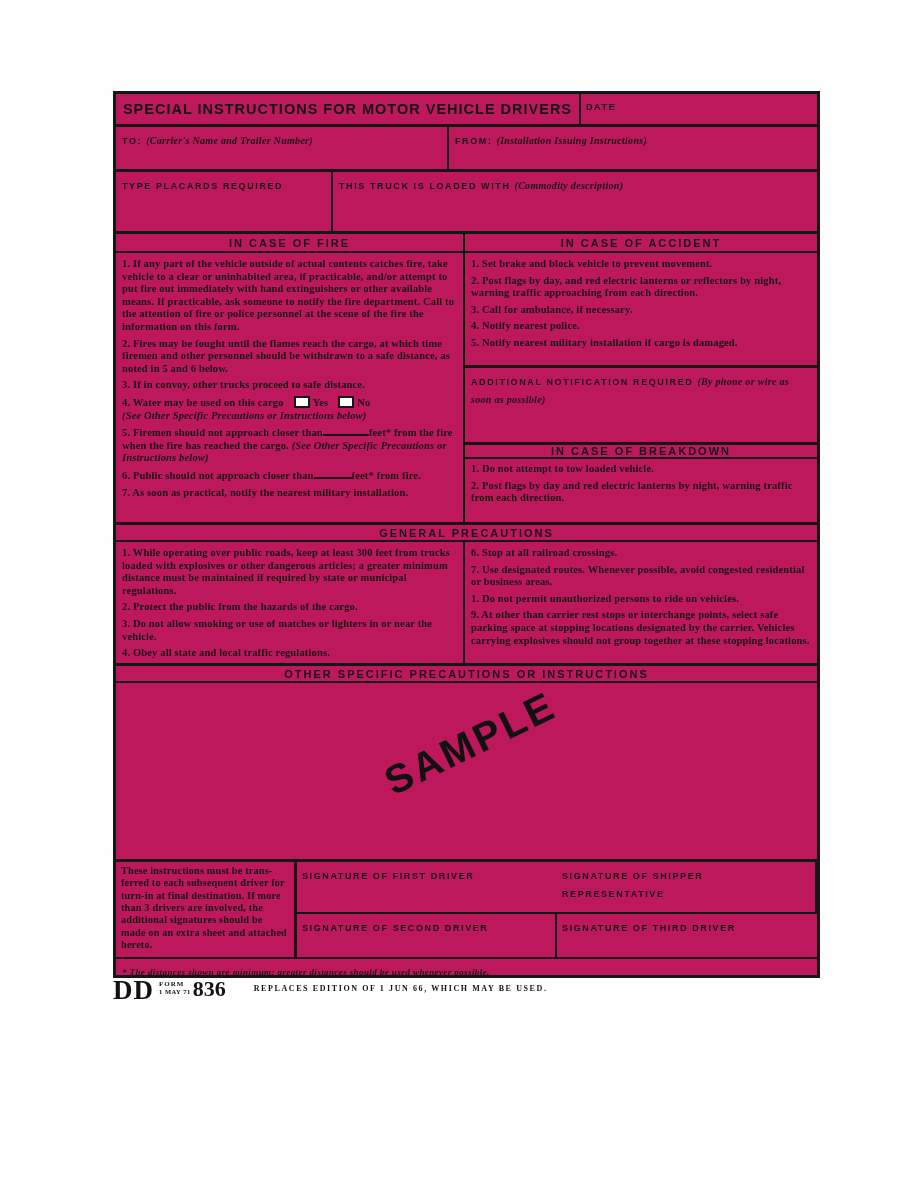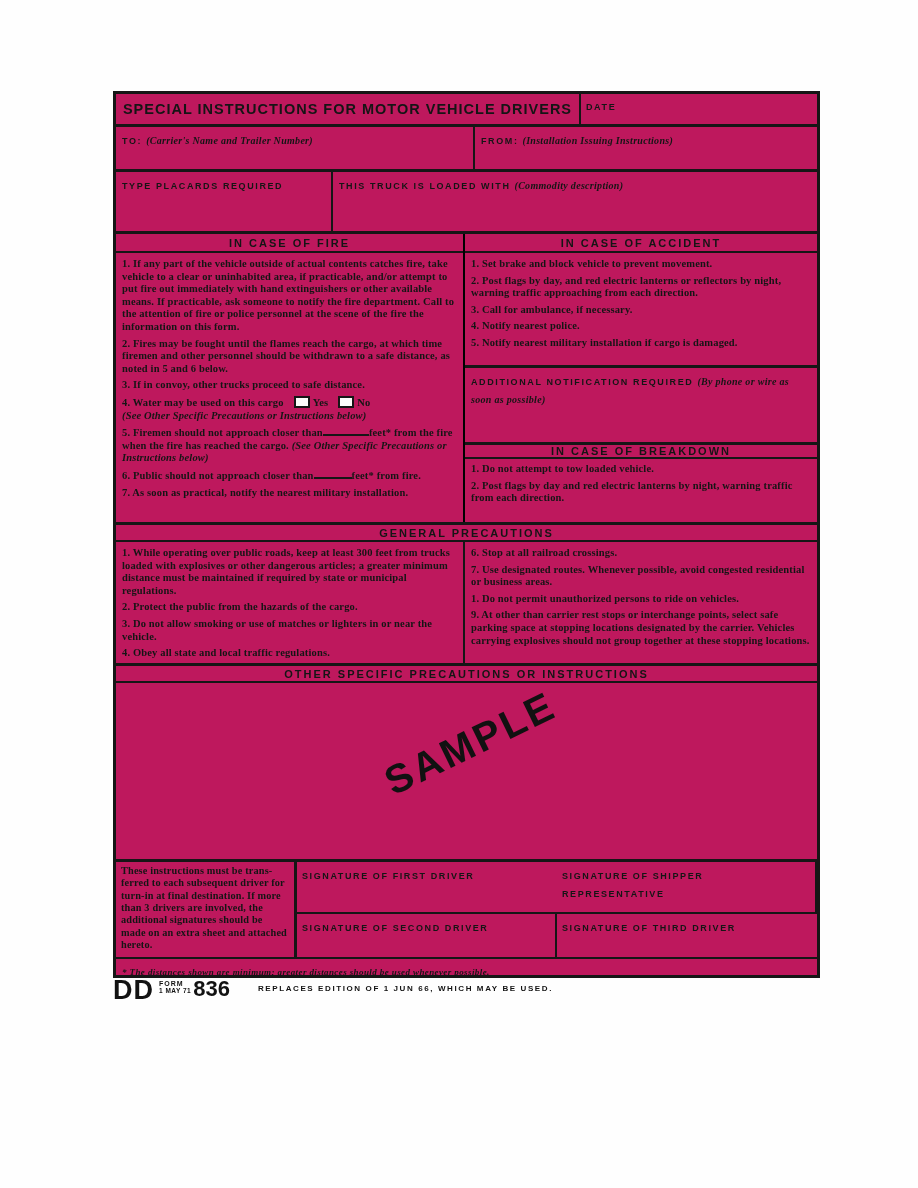--- a/index.html
+++ b/index.html
@@ -19,21 +19,21 @@
   .bt p  { margin:0 0 4px 0; }
   .it    { font-style:italic; }
   .bar-t { font-family:"Liberation Sans", sans-serif; font-weight:bold; font-size:11px; letter-spacing:2px; }
   
   .r-header { display:flex; height:33px; border-bottom:3px solid #161616; }
   .title-cell { flex:1; display:flex; align-items:center; justify-content:center; }
   .title-cell span { font-family:"Liberation Sans", sans-serif; font-weight:bold; font-size:14.5px; letter-spacing:1px; }
   .date-cell { width:238px; border-left:2px solid #161616; padding:2px 5px; }
 
   .r-parties { display:flex; height:45px; border-bottom:3px solid #161616; }
-  .to-cell   { width:359px; border-right:2px solid #161616; padding:3px 6px; }
+  .to-cell   { width:333px; border-right:2px solid #161616; padding:3px 6px; }
   .from-cell { flex:1; padding:3px 6px; }
 
   .r-cargo { display:flex; height:62px; border-bottom:3px solid #161616; }
   .cargo-left { width:217px; border-right:2px solid #161616; display:flex; flex-direction:column; }
   .bill-cell    { height:31px; border-bottom:2px solid #161616; padding:3px 6px; }
   .placard-cell { flex:1; padding:3px 6px; }
   .loaded-cell  { flex:1; padding:3px 6px; }
 
   .r-columns { display:flex; height:291px; border-bottom:3px solid #161616; }
   .col-fire { width:349px; border-right:2px solid #000000; }
@@ -73,21 +73,21 @@
   .r-footnote span { font-family:"Liberation Serif", serif; font-weight:bold; font-style:italic; font-size:9px; letter-spacing:.4px; }
 
   
   .chk { display:inline-block; width:16px; height:12px; border:2px solid #161616;
          vertical-align:-2px; margin:0 3px 0 10px; background:#fdfdfc; }
   .blank { display:inline-block; width:46px; height:10px; border-bottom:2px solid #161616; }
   .blank.sm { width:38px; }
 
   
   .footer { position:absolute; left:113px; top:977px; display:flex; align-items:flex-start;
-            font-family:Liberation Sans, sans-serif; color:#121212; }
+            font-family:Liberation Serif, serif; color:#121212; }
   .dd { font-weight:900; font-size:27px; line-height:26px; letter-spacing:1px; }
   .form-id { margin:3px 0 0 5px; text-align:left; }
   .form-id .w1 { display:block; font-weight:bold; font-size:7px; letter-spacing:1px; }
   .form-id .w2 { display:block; font-weight:bold; font-size:6.5px; letter-spacing:.5px; }
   .num { font-weight:900; font-size:22px; line-height:24px; margin-left:2px; }
   .replaces { font-weight:bold; font-size:8px; letter-spacing:1.6px; margin:7px 0 0 28px; }
 </style>
 </head>
 <body>
 

